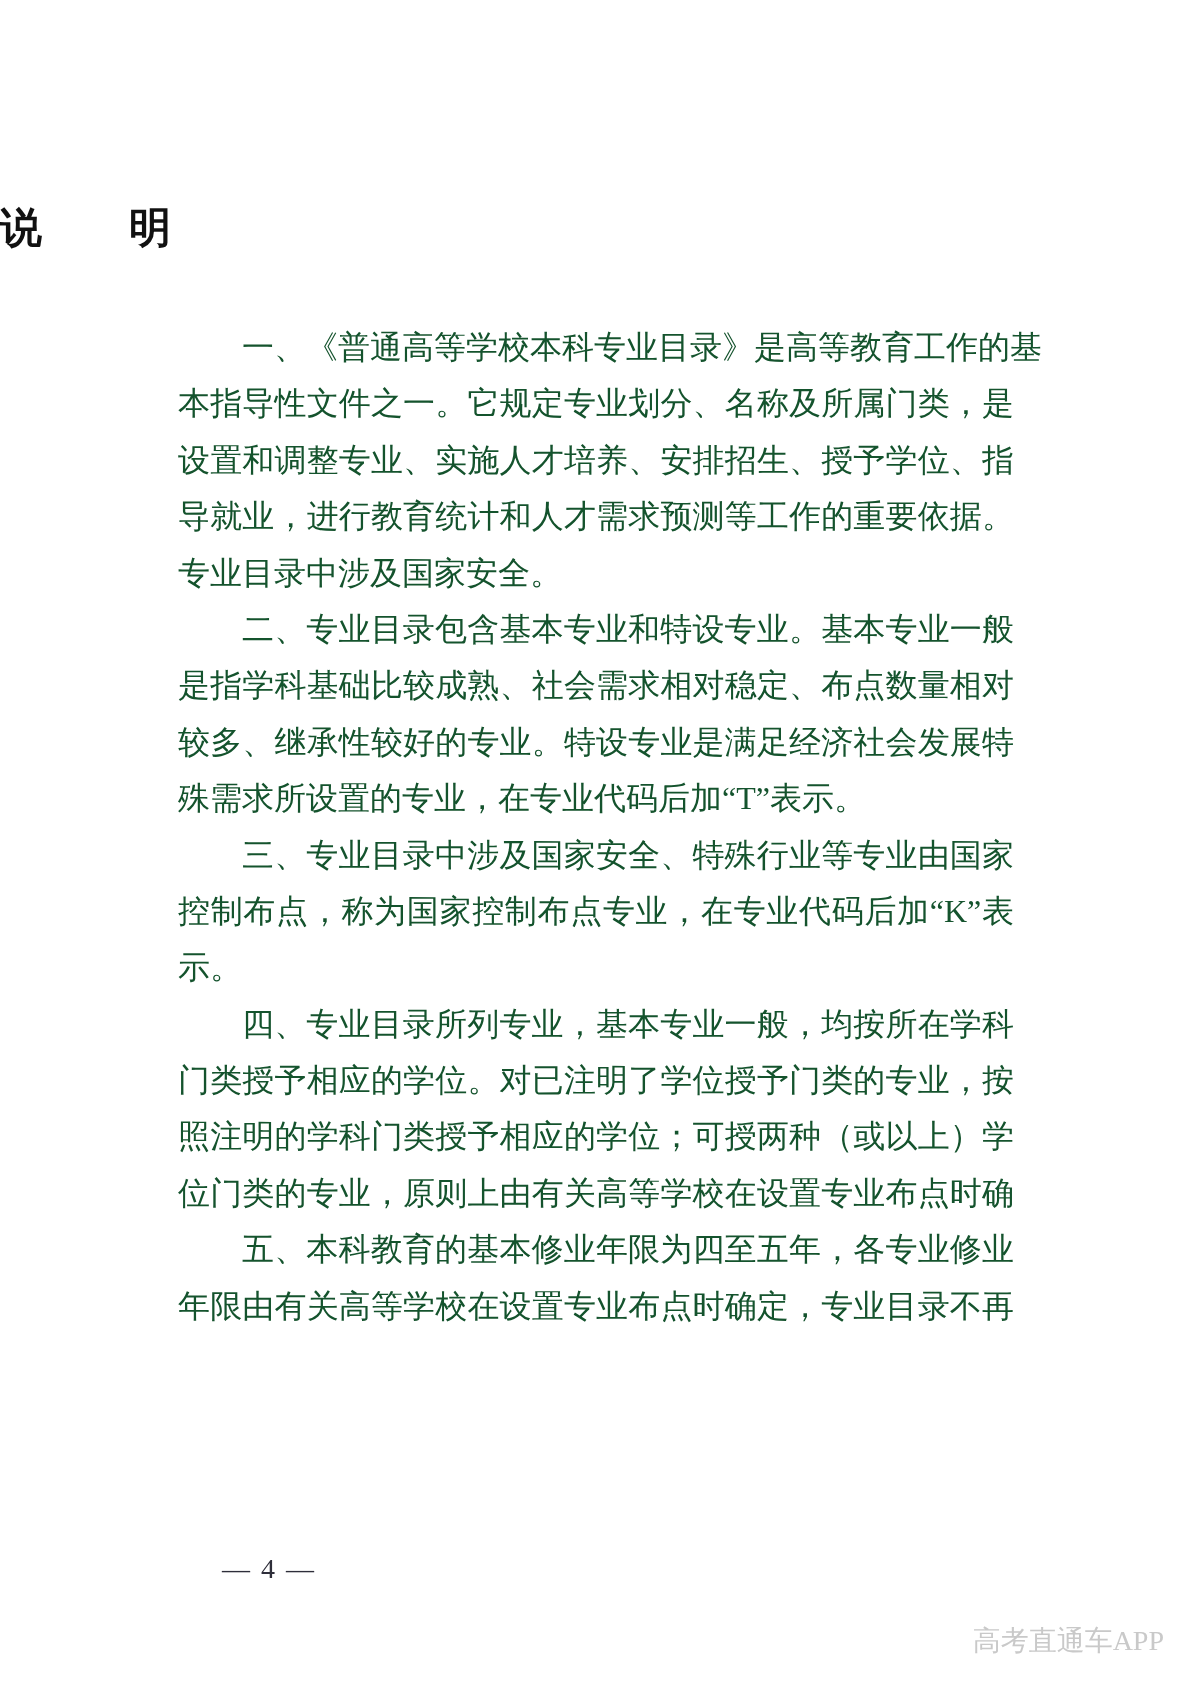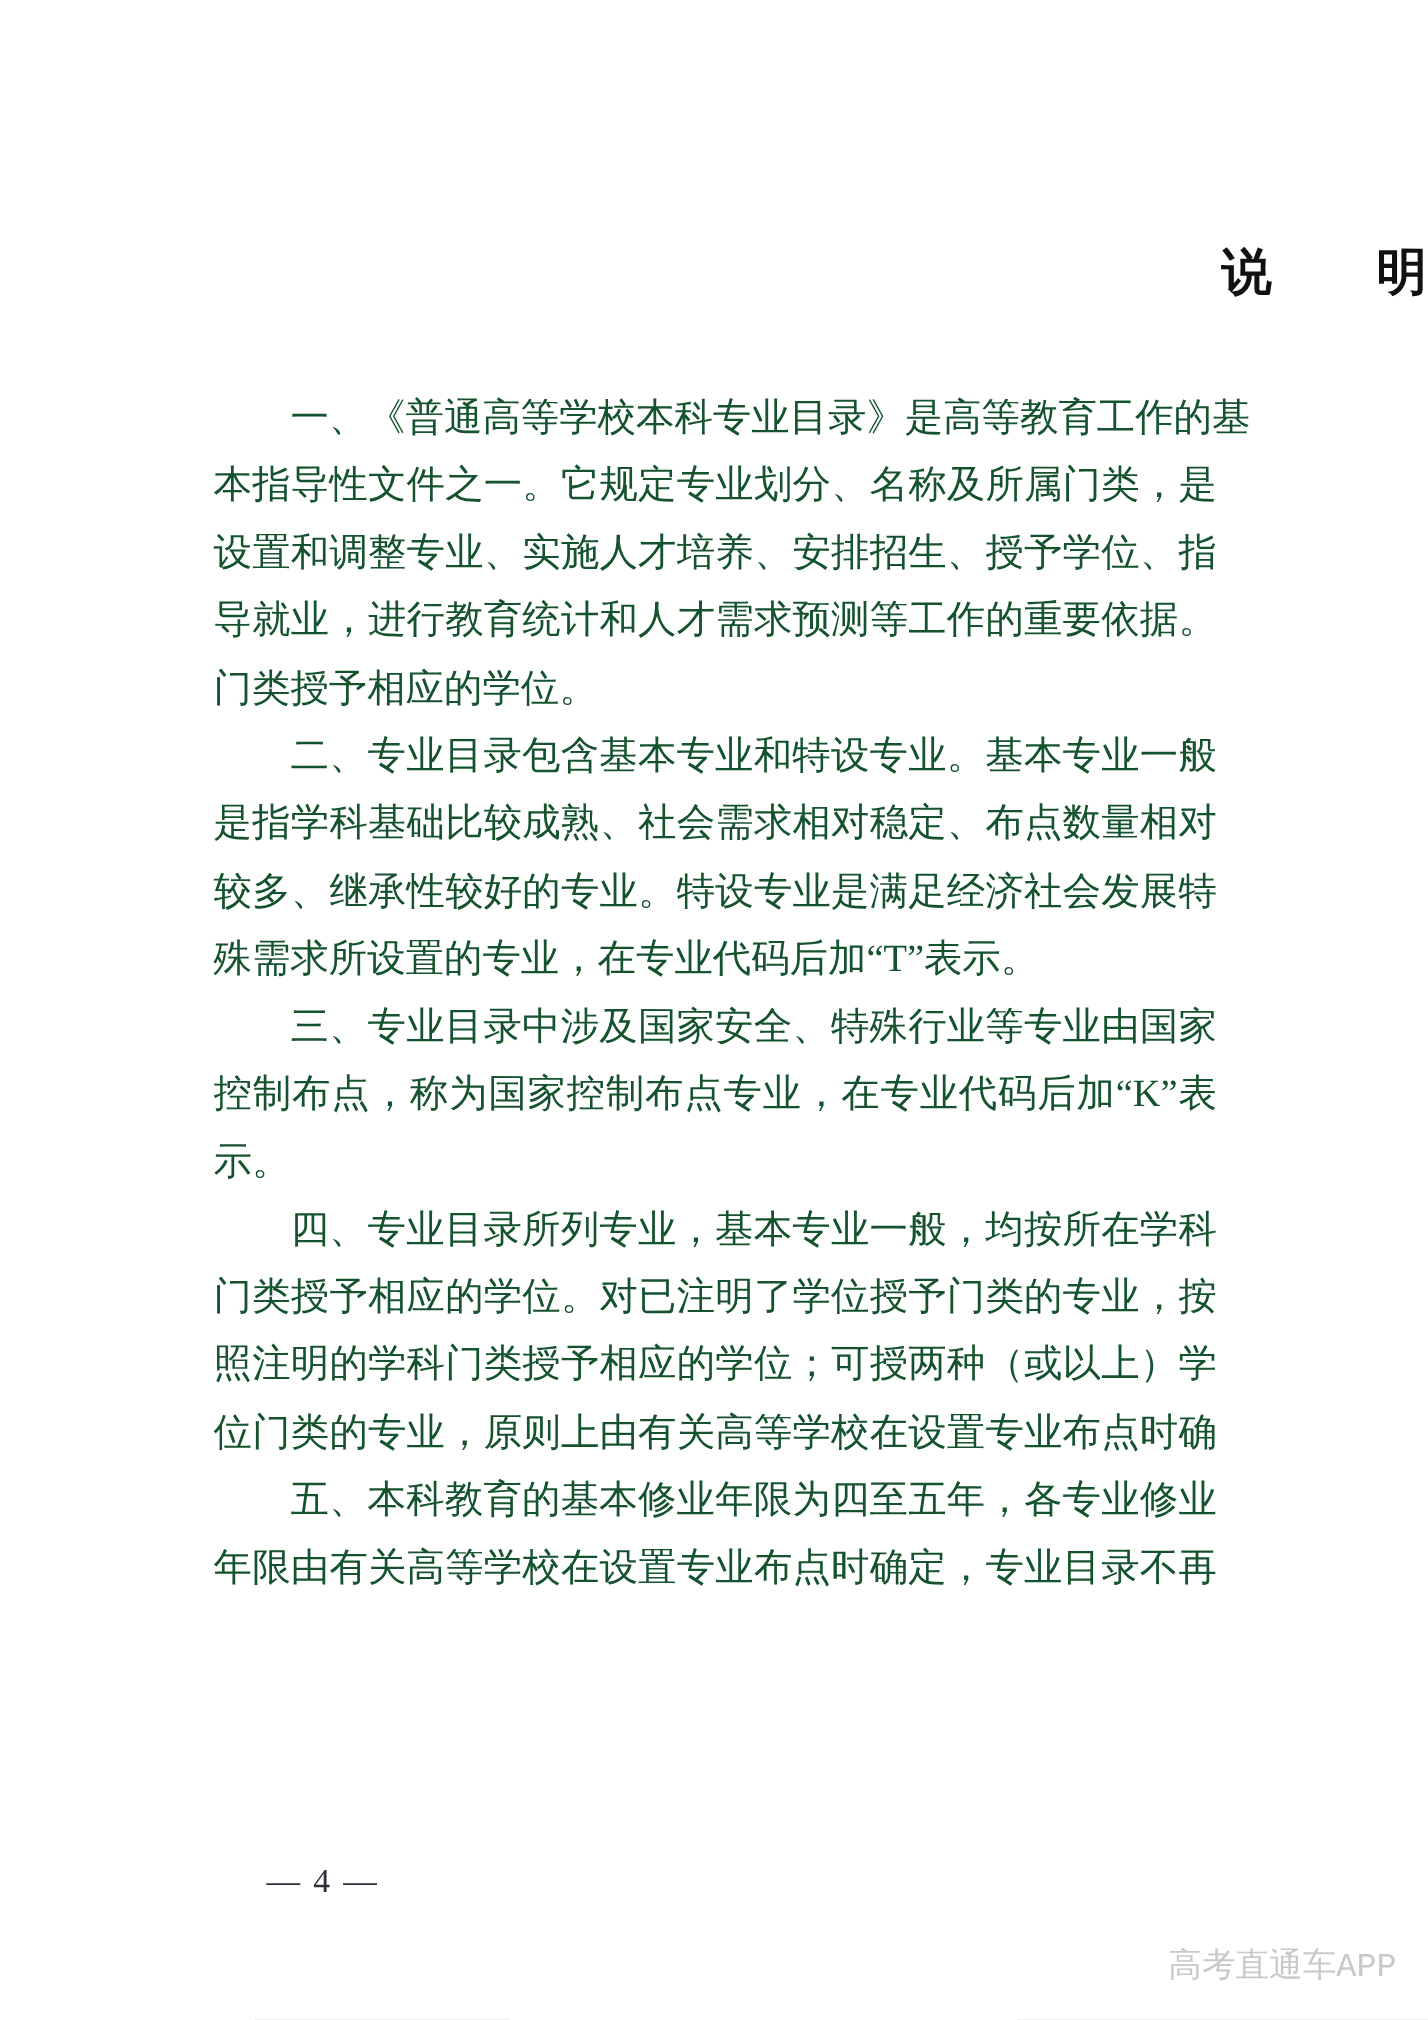--- a/index.html
+++ b/index.html
@@ -13,21 +13,21 @@
     height: 1683px;
     background: #ffffff;
     overflow: hidden;
     font-family: "Liberation Serif", "DejaVu Serif", serif;
   }
   .doc-title {
     position: absolute;
     top: 202px;
     left: 0;
     width: 1190px;
-    text-align: right;
+    text-align: left;
     font-size: 42px;
     font-weight: bold;
     color: #111111;
     line-height: 52px;
     letter-spacing: 1px;
     white-space: pre;
   }
   .body-text {
     position: absolute;
     top: 319px;
@@ -60,37 +60,37 @@
     letter-spacing: 2px;
     white-space: pre;
   }
   .watermark {
     position: absolute;
     top: 1624px;
     right: 26px;
     font-size: 28px;
     line-height: 34px;
     color: #c9c9c9;
-    font-family: Liberation Mono, monospace;
+    font-family: Liberation Serif, serif;
   }
 </style>
 </head>
 <body>
 
 <div class="page">
 
   <div class="doc-title">说　　明</div>
 
   <div class="body-text">
 
     <div class="line first">一、《普通高等学校本科专业目录》是高等教育工作的基</div>
     <div class="line">本指导性文件之一。它规定专业划分、名称及所属门类，是</div>
     <div class="line">设置和调整专业、实施人才培养、安排招生、授予学位、指</div>
     <div class="line">导就业，进行教育统计和人才需求预测等工作的重要依据。</div>
-    <div class="line last">门类授予相应的学位。</div>
+    <div class="line last">专业目录中涉及国家安全。</div>
 
     <div class="line first">二、专业目录包含基本专业和特设专业。基本专业一般</div>
     <div class="line">是指学科基础比较成熟、社会需求相对稳定、布点数量相对</div>
     <div class="line">较多、继承性较好的专业。特设专业是满足经济社会发展特</div>
     <div class="line last">殊需求所设置的专业，在专业代码后加“T”表示。</div>
 
     <div class="line first">三、专业目录中涉及国家安全、特殊行业等专业由国家</div>
     <div class="line">控制布点，称为国家控制布点专业，在专业代码后加“K”表</div>
     <div class="line last">示。</div>
 

